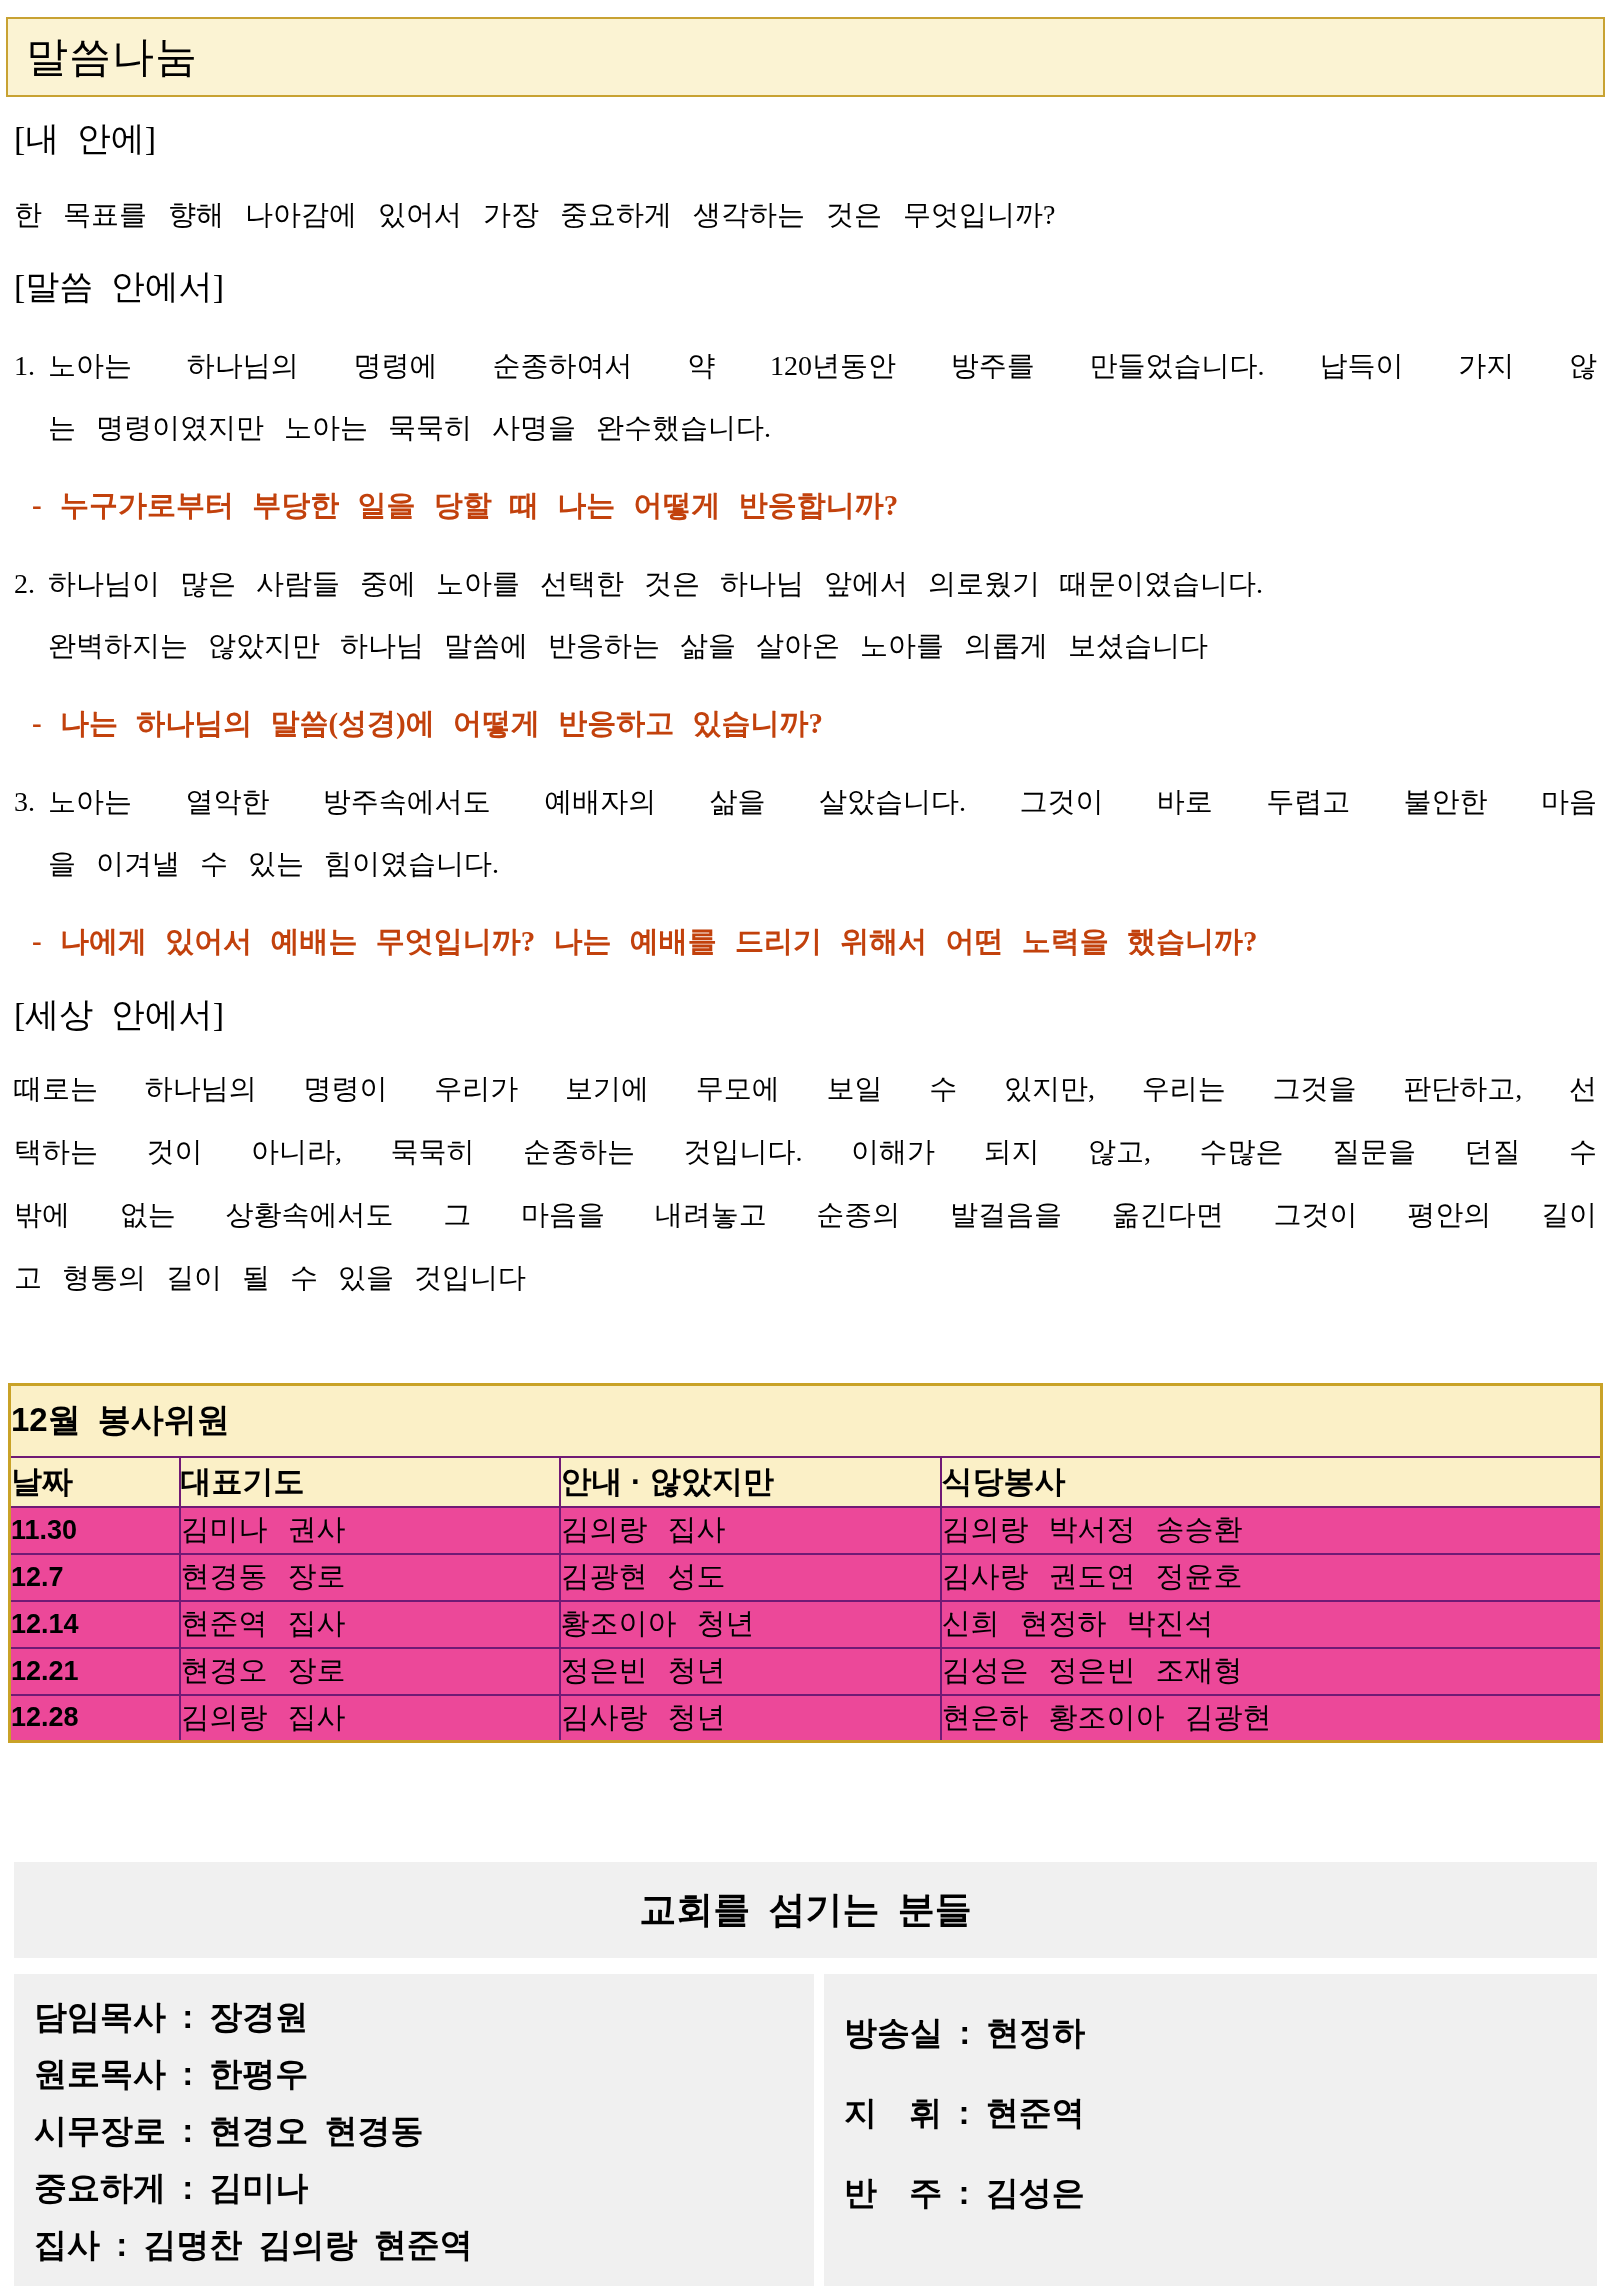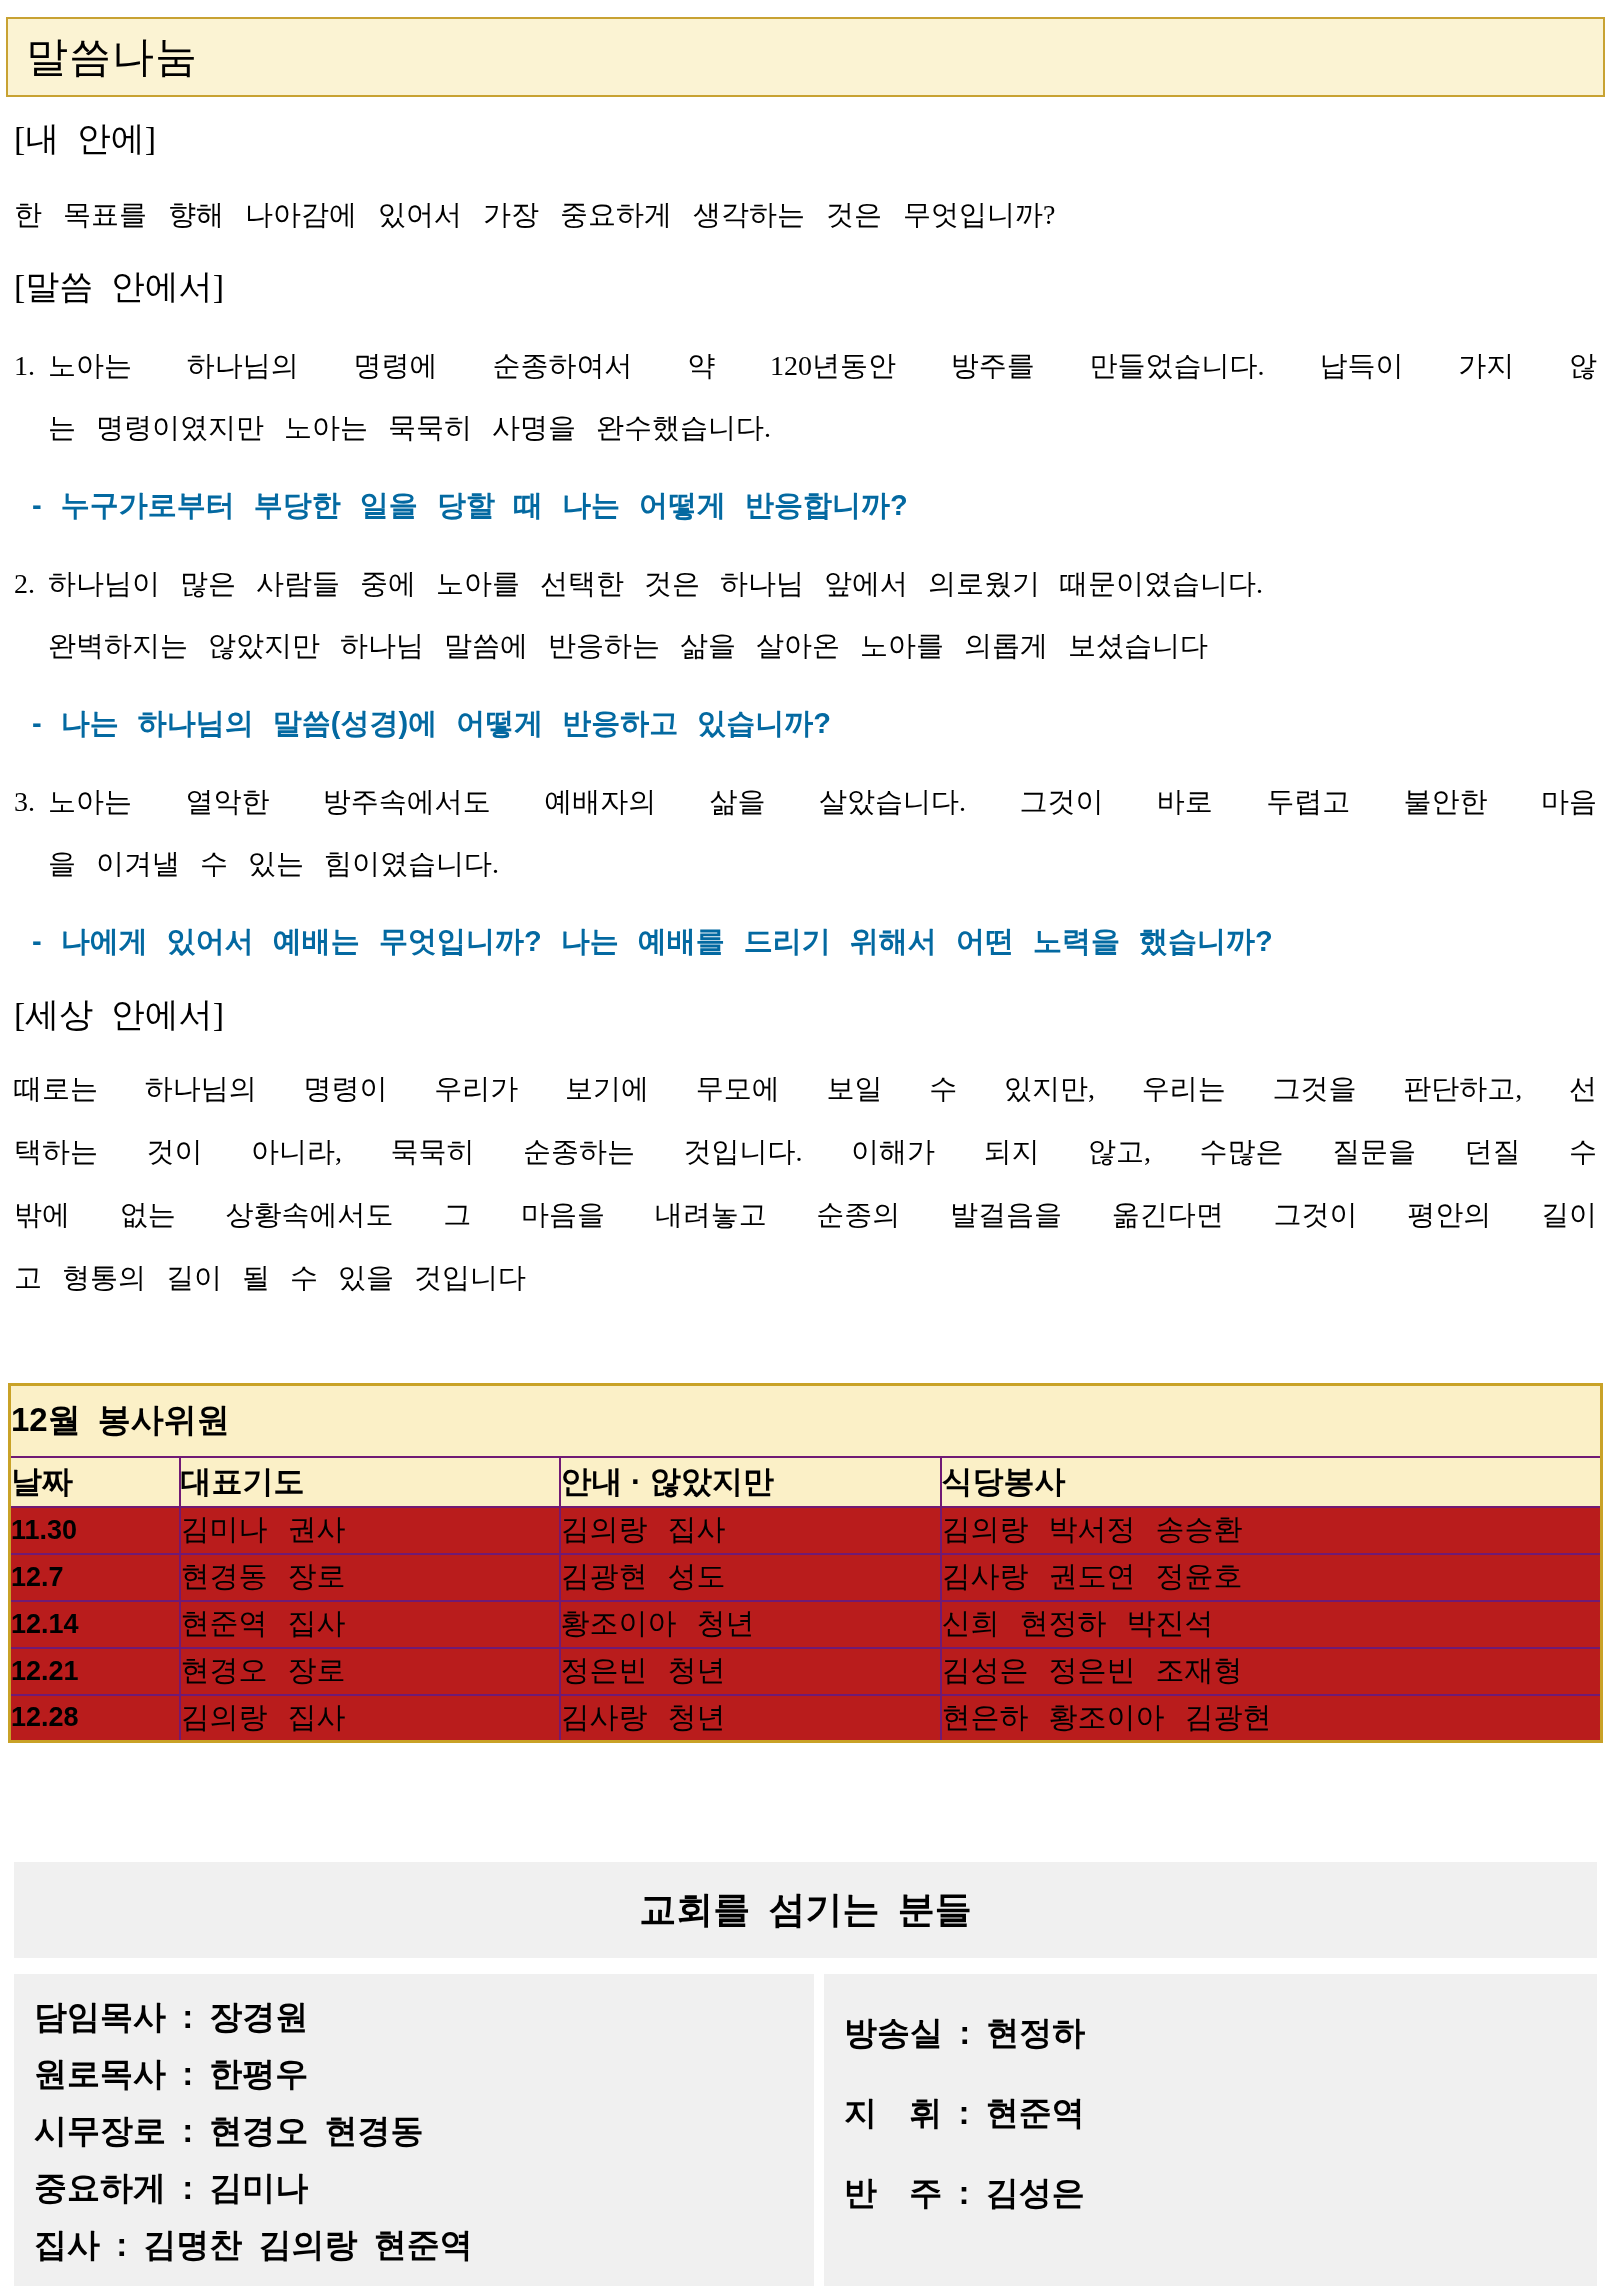--- a/index.html
+++ b/index.html
@@ -24,37 +24,38 @@
   .sec-head { margin-top:22px; font-size:34px; line-height:40px; word-spacing:9px; }
   .plain-line { margin-top:36px; font-size:28px; line-height:40px; word-spacing:14px; }
 
   .num-item { position:relative; margin-top:28px; padding-left:34px; }
   .num-item .num { position:absolute; left:0; top:0; font-size:28px; line-height:62px; }
   .line { font-size:28px; line-height:62px; word-spacing:13px; }
   .stretch { text-align:justify; text-align-last:justify; }
 
   .question {
     margin-top:20px; padding-left:18px;
-    color:#0369a1; font-weight:bold; font-size:29px; line-height:52px;
+    color:#c2410c; font-weight:bold; font-size:29px; line-height:52px;
     word-spacing:11px;
+    font-family:Liberation Serif, serif;
   }
   .world-para { margin-top:22px; }
   .world-para .line { line-height:63px; }
 
   
   .duty-table {
     margin:74px 8px 0 8px; width:1595px;
     border-collapse:collapse; table-layout:fixed;
     border:3px solid #c9a227;
     font-family:"Liberation Sans","DejaVu Sans",sans-serif;
   }
   .duty-table td, .duty-table th { border:2px solid #701a75; text-align:left; vertical-align:middle; }
   .duty-table .t-title { background:#fbf0c7; height:72px; font-size:33px; font-weight:bold; word-spacing:8px; }
   .duty-table th { background:#fbf0c7; height:50px; font-size:31px; font-weight:bold; }
-  .duty-table td { background:#b91c1c; height:47px; font-size:29px; word-spacing:12px; }
+  .duty-table td { background:#ec4899; height:47px; font-size:29px; word-spacing:12px; }
   .duty-table td.date { font-weight:bold; font-size:27px; word-spacing:0; }
 
   
   .serving-title {
     margin:119px 14px 0 14px; height:96px; background:#f0f0f0;
     display:flex; align-items:center; justify-content:center;
     font-size:37px; font-weight:bold; word-spacing:8px;
   }
   .serving-boxes { margin:16px 14px 0 14px; display:flex; }
   .serving-box { background:#f0f0f0; height:328px; padding:14px 0 0 20px; }

